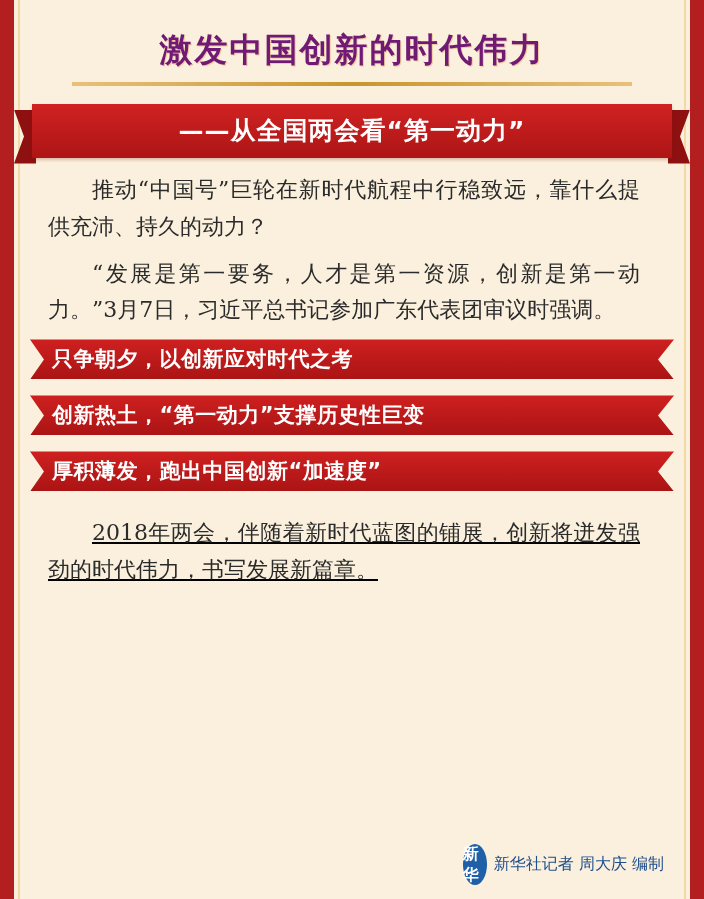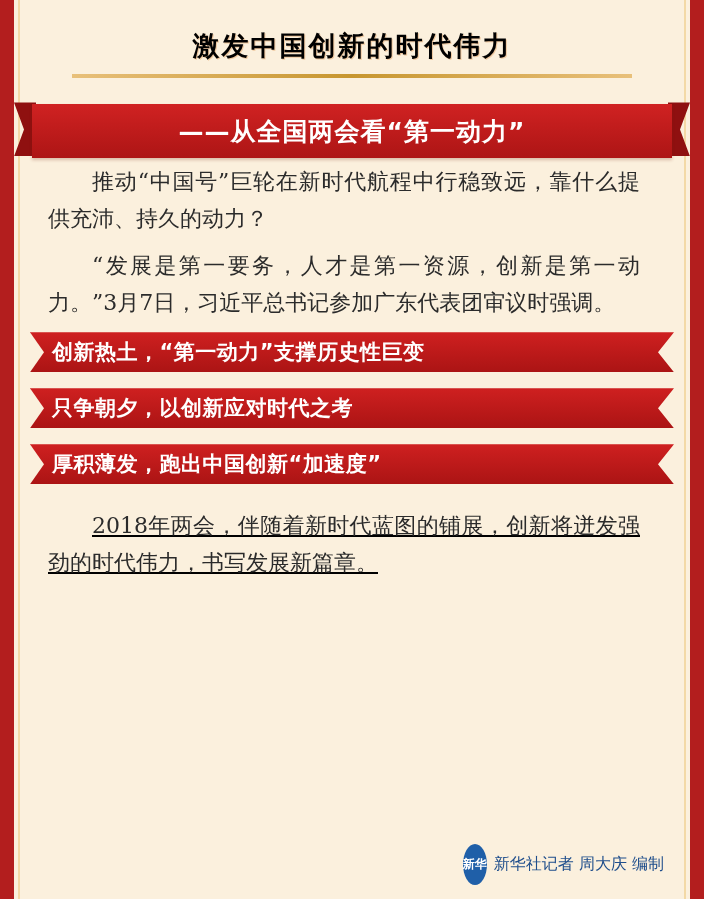--- a/index.html
+++ b/index.html
@@ -42,23 +42,23 @@
     padding: 0;
   }
 
   
   .title-block {
     padding-top: 30px;
     text-align: center;
   }
   .main-title {
     font-family: "DejaVu Sans", "Liberation Sans", sans-serif;
-    font-size: 27px;
-    font-weight: bold;
-    color: #000000;
+    font-size: 33px;
+    font-weight: bold;
+    color: #701a75;
     letter-spacing: 2px;
     line-height: 1.2;
     text-shadow: 1px 1px 0 #f0c9a0;
   }
   .title-underline {
     width: 560px;
     height: 4px;
     margin: 12px auto 0 auto;
     background: linear-gradient(to right, #e8c07a, #c7962f, #e8c07a);
   }
@@ -66,21 +66,21 @@
   
   .banner-wrap {
     position: relative;
     margin-top: 14px;
     height: 54px;
   }
   .banner {
     position: absolute;
     left: 18px;
     right: 18px;
-    top: 12px;
+    top: 4px;
     height: 54px;
     background: linear-gradient(to bottom, #d02222, #ad1515);
     display: flex;
     align-items: center;
     justify-content: center;
     box-shadow: 0 2px 3px rgba(120, 30, 10, 0.25);
   }
   .banner-text {
     color: #ffffff;
     font-family: "DejaVu Sans", "Liberation Sans", sans-serif;
@@ -173,21 +173,21 @@
     align-items: center;
     gap: 7px;
   }
   .credit-logo {
     width: 24px;
     height: 41px;
     border-radius: 50%;
     background: #1f5fa8;
     color: #fff;
     font-family: "DejaVu Sans", "Liberation Sans", sans-serif;
-    font-size: 12px;
+    font-size: 16px;
     display: flex;
     align-items: center;
     justify-content: center;
     font-weight: bold;
   }
   .credit-text {
     font-family: "DejaVu Sans", "Liberation Sans", sans-serif;
     font-size: 16px;
     color: #1f4e8c;
   }
@@ -216,27 +216,27 @@
 
     <div class="body-text">
       <p class="para">推动“中国号”巨轮在新时代航程中行稳致远，靠什么提供充沛、持久的动力？</p>
       <p class="para">“发展是第一要务，人才是第一资源，创新是第一动力。”3月7日，习近平总书记参加广东代表团审议时强调。</p>
     </div>
 
     <div class="ribbons">
       <div class="ribbon">
         <div class="ribbon-body">
           <div class="ribbon-notch"></div>
-          <span class="ribbon-text">创新热土，“第一动力”支撑历史性巨变</span>
+          <span class="ribbon-text">只争朝夕，以创新应对时代之考</span>
         </div>
       </div>
       <div class="ribbon">
         <div class="ribbon-body">
           <div class="ribbon-notch"></div>
-          <span class="ribbon-text">只争朝夕，以创新应对时代之考</span>
+          <span class="ribbon-text">创新热土，“第一动力”支撑历史性巨变</span>
         </div>
       </div>
       <div class="ribbon">
         <div class="ribbon-body">
           <div class="ribbon-notch"></div>
           <span class="ribbon-text">厚积薄发，跑出中国创新“加速度”</span>
         </div>
       </div>
     </div>
 

